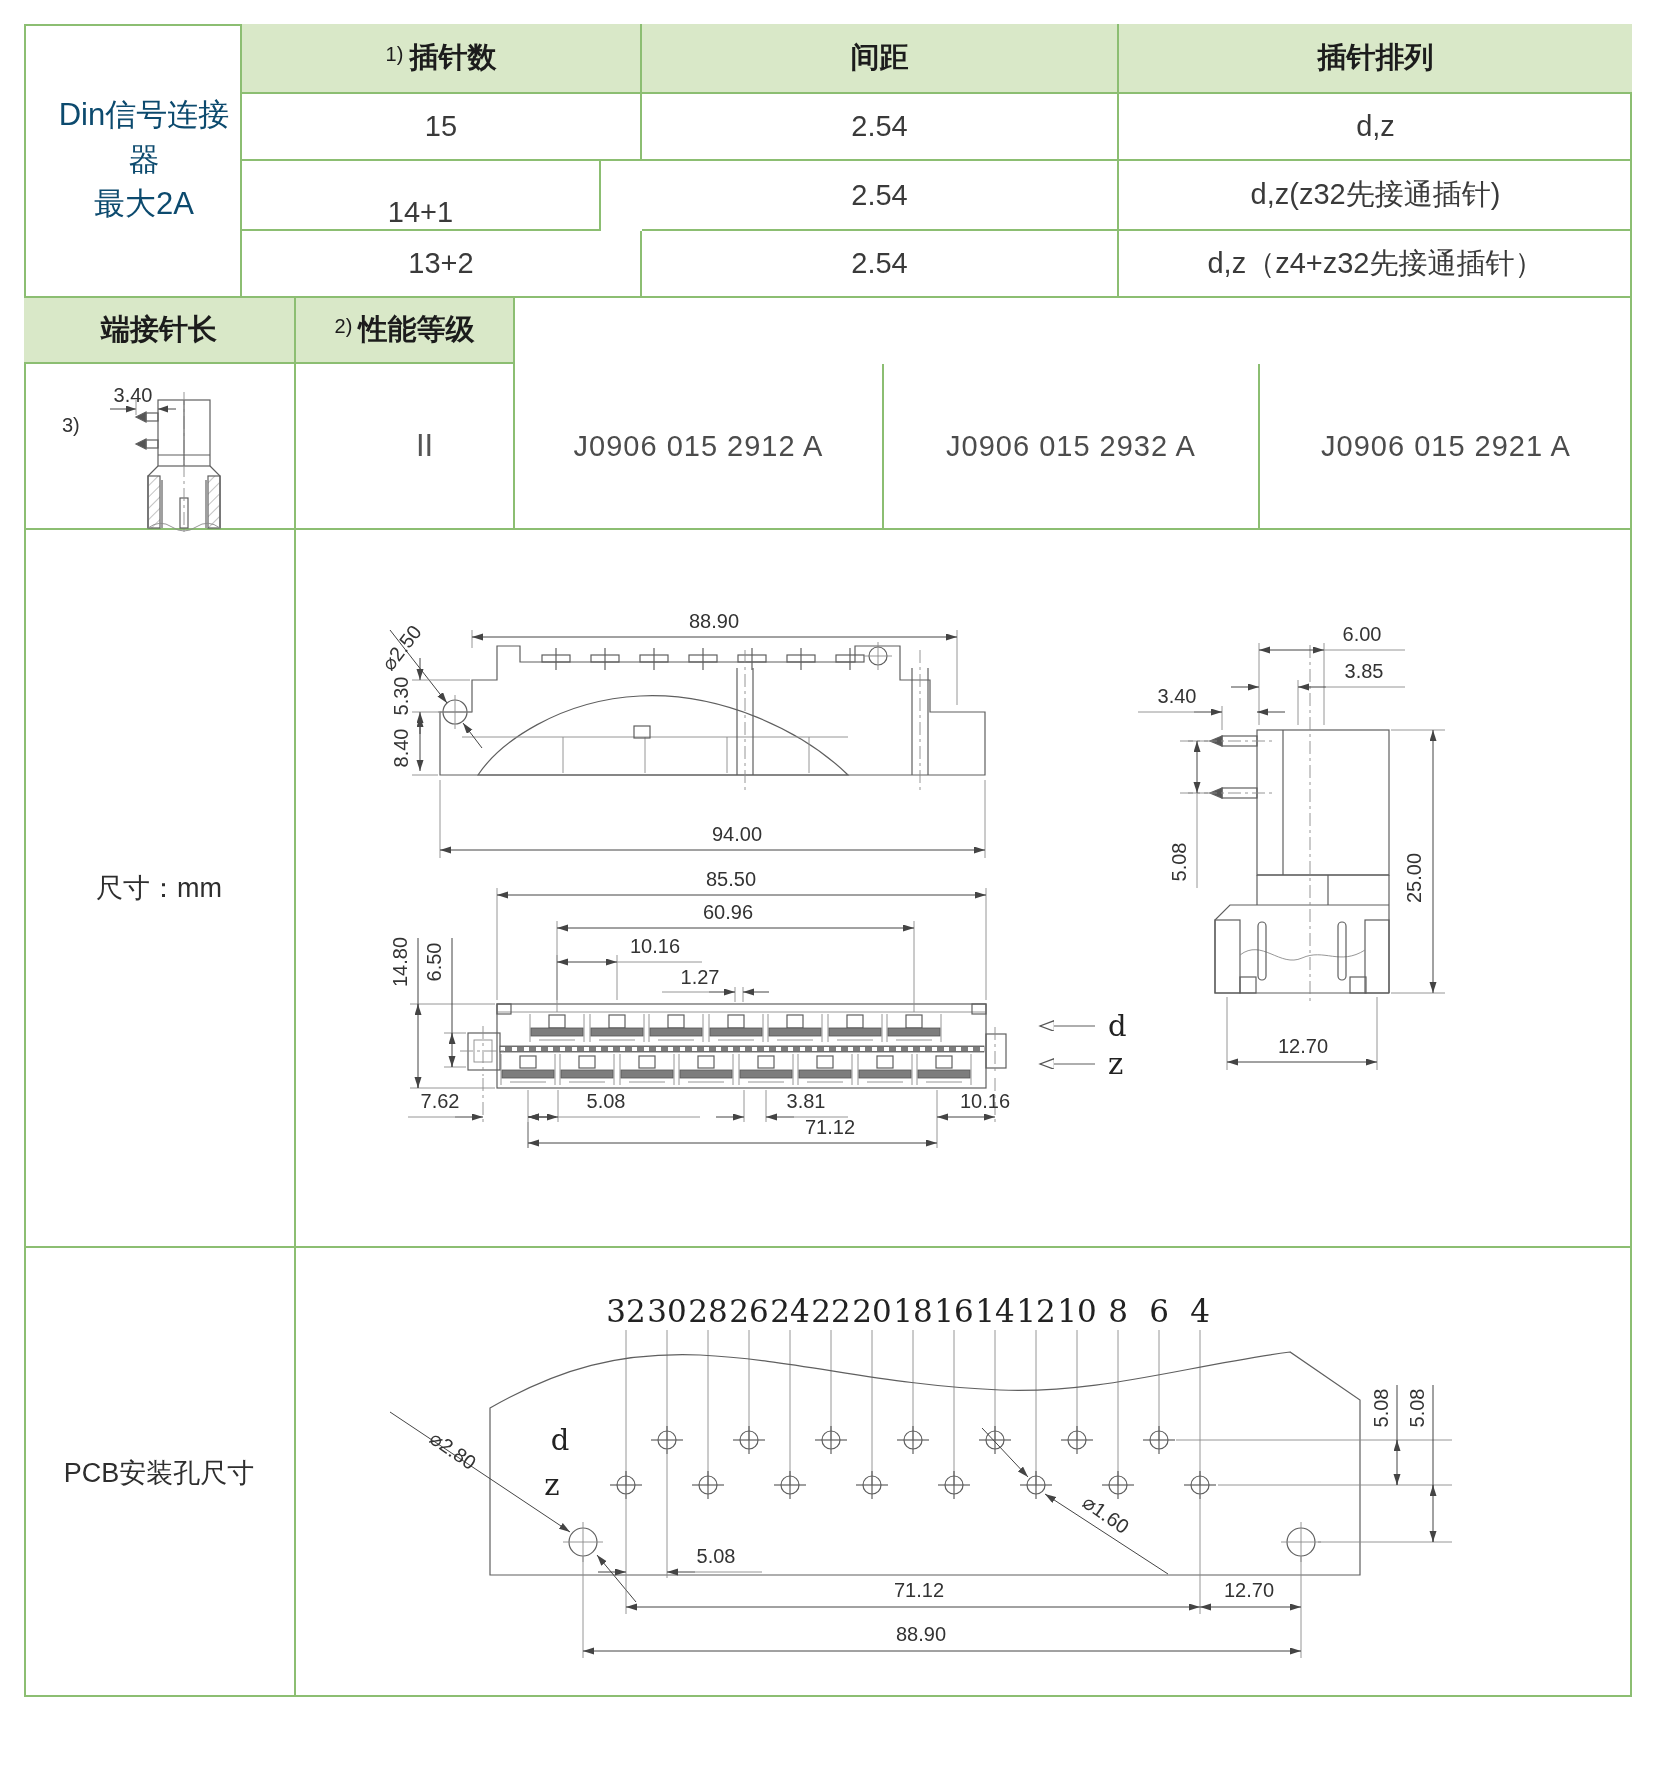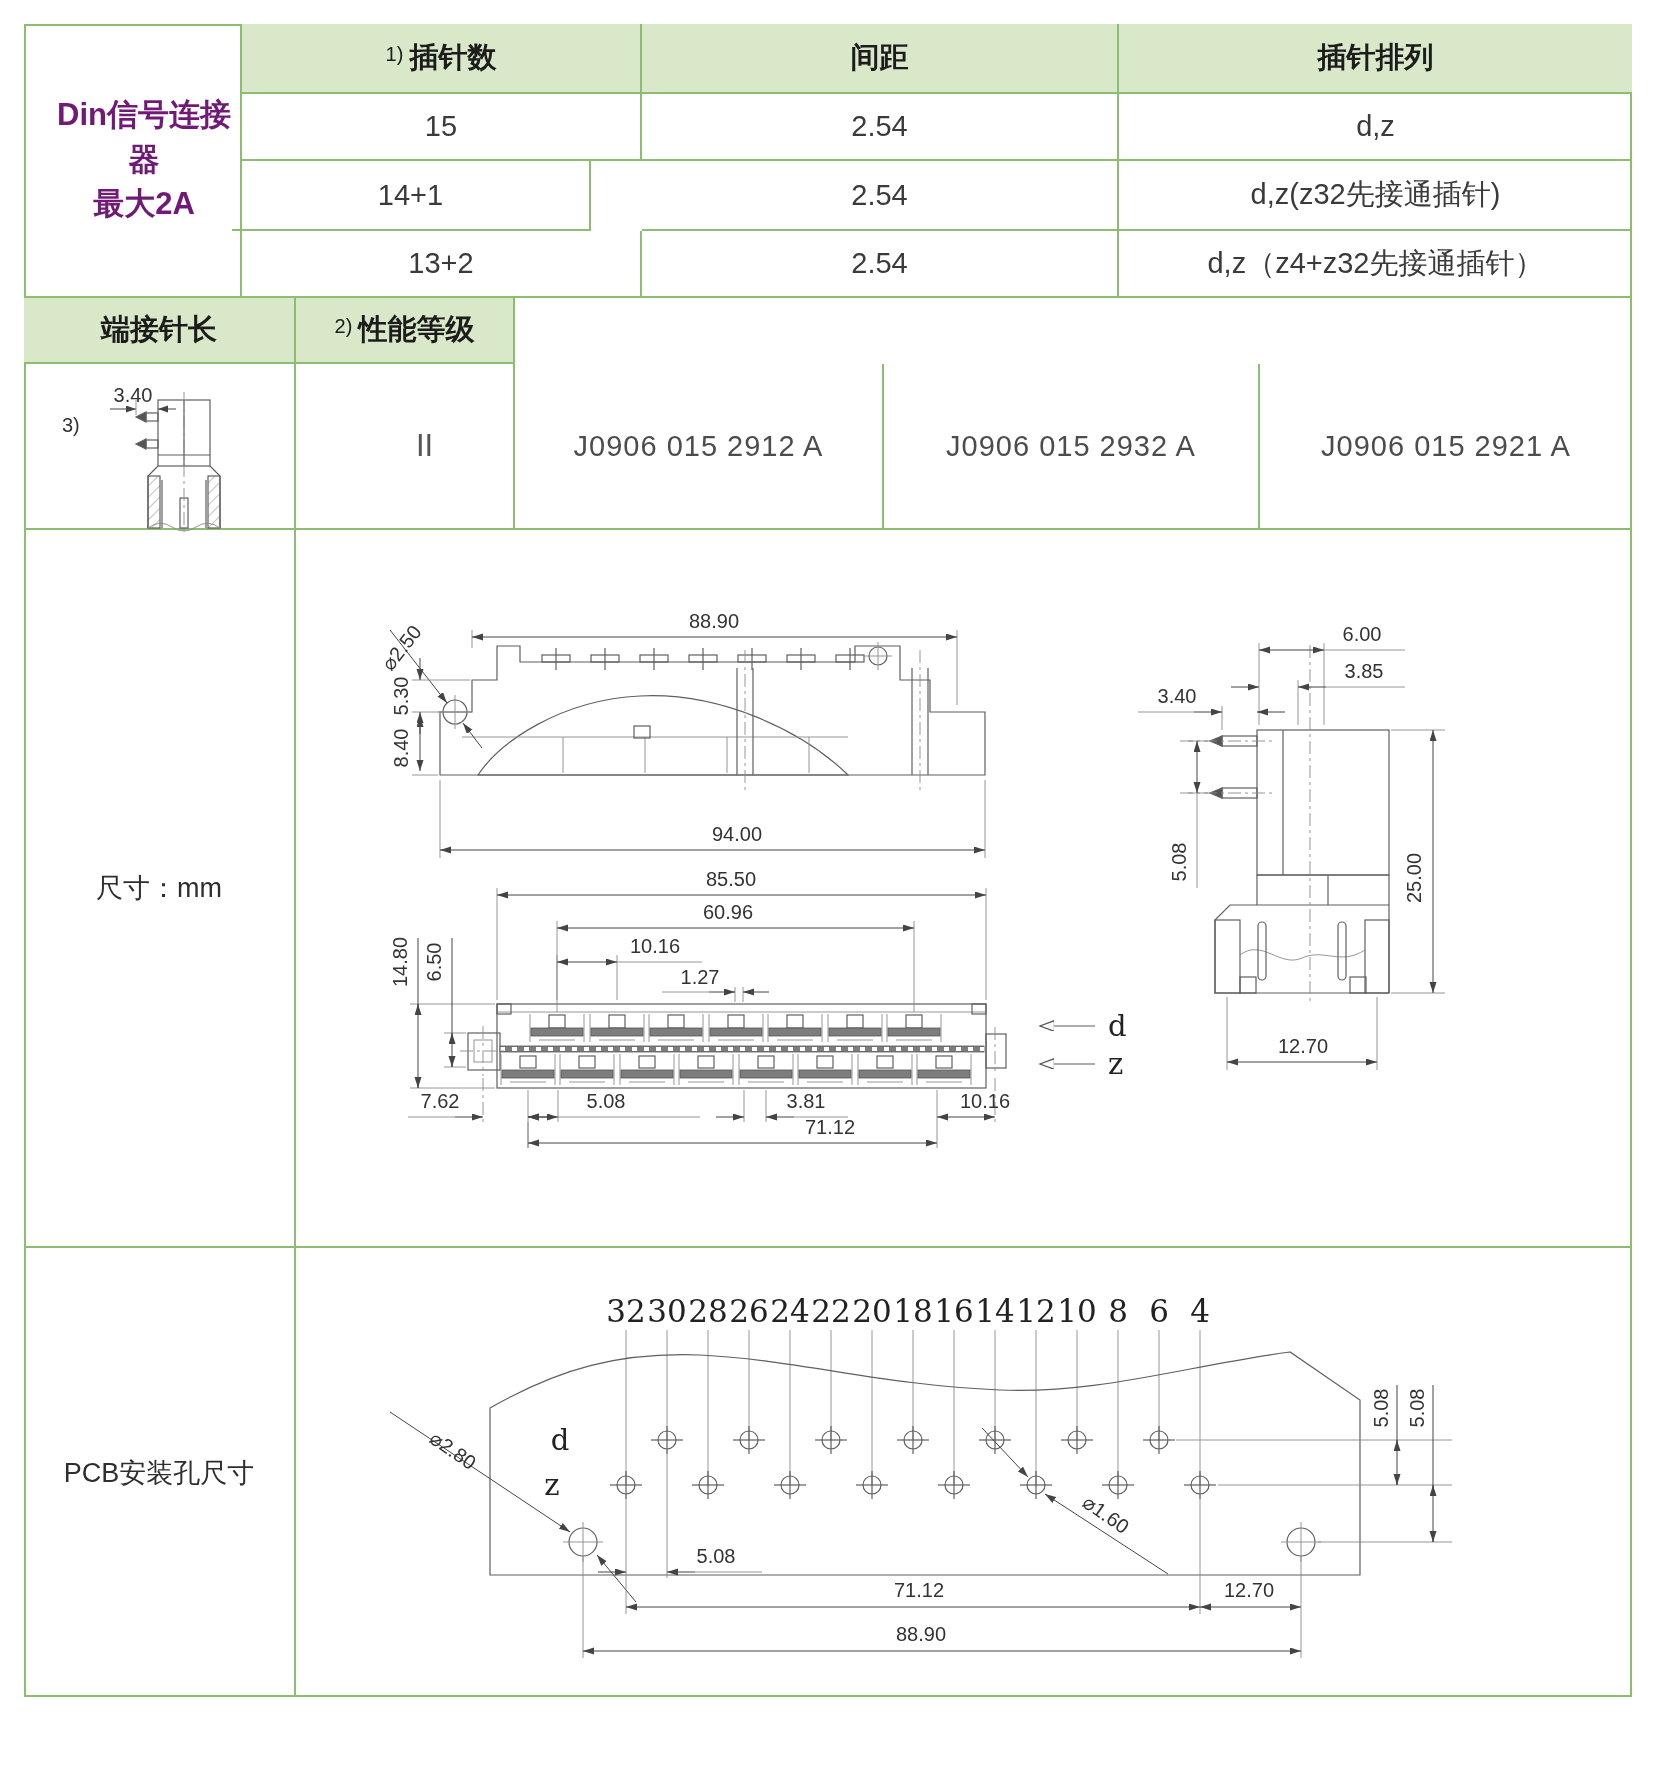--- a/index.html
+++ b/index.html
@@ -5,21 +5,21 @@
   html,body{margin:0;padding:0;background:#fff;}
   .page{position:relative;width:1656px;height:1784px;background:#fff;overflow:hidden;
         font-family:"Liberation Sans",sans-serif;color:#222;}
   .cell{position:absolute;box-sizing:border-box;display:flex;align-items:center;justify-content:center;text-align:center;}
   .gb{border-right:2px solid #8cbe72;border-bottom:2px solid #8cbe72;}
   .bb{border-bottom:2px solid #8cbe72;}
   .hdr{background:#d9e8c8;font-weight:bold;font-size:29px;color:#1c1c1c;}
   .sup{font-size:20px;font-weight:normal;margin-right:6px;position:relative;top:-4px;}
   .num{font-size:29px;color:#3a3a3a;}
   .ord{font-size:29px;color:#4c4c4c;letter-spacing:1px;}
-  .title{font-weight:bold;font-size:31px;line-height:1.45;color:#701a75;padding-left:24px;}
+  .title{font-weight:normal;font-size:31px;line-height:1.45;color:#0c4a6e;padding-left:24px;}
   .seclab{font-size:27px;color:#2e2e2e;}
   .outer{position:absolute;left:24px;top:24px;width:1608px;height:1673px;
          border:2.5px solid #8cbe72;box-sizing:border-box;}
   .footer{position:absolute;right:26px;top:1726px;width:1000px;text-align:right;
           font-size:26px;color:#3a3a3a;}
   svg{position:absolute;overflow:visible;}
   svg text{font-family:"Liberation Sans",sans-serif;font-size:20px;fill:#333;}
   svg text.ser{font-family:"DejaVu Serif","Liberation Serif",serif;font-size:31px;fill:#222;}
   svg text.rowlab{font-family:"DejaVu Serif","Liberation Serif",serif;font-size:29px;fill:#222;}
   .ln{stroke:#5f5f5f;stroke-width:1.2;fill:none;}
@@ -54,21 +54,21 @@
   <div class="cell gb num" style="left:242px;top:94px;width:400px;height:67px;">
       <span>15</span>
     </div>
   <div class="cell gb num" style="left:642px;top:94px;width:477px;height:67px;">
       <span>2.54</span>
     </div>
   <div class="cell bb num" style="left:1119px;top:94px;width:513px;height:67px;">
       <span>d,z</span>
     </div>
 
-  <div class="cell gb num" style="left:232px;top:161px;width:359px;height:70px;">
+  <div class="cell gb num" style="left:242px;top:161px;width:359px;height:70px;align-items:flex-end;">
       <span>14+1</span>
     </div>
   <div class="cell gb num" style="left:642px;top:161px;width:477px;height:70px;">
       <span>2.54</span>
     </div>
   <div class="cell bb num" style="left:1119px;top:161px;width:513px;height:70px;">
       <span>d,z(z32先接通插针)</span>
     </div>
 
   <div class="cell gb num" style="left:242px;top:231px;width:400px;height:67px;">

